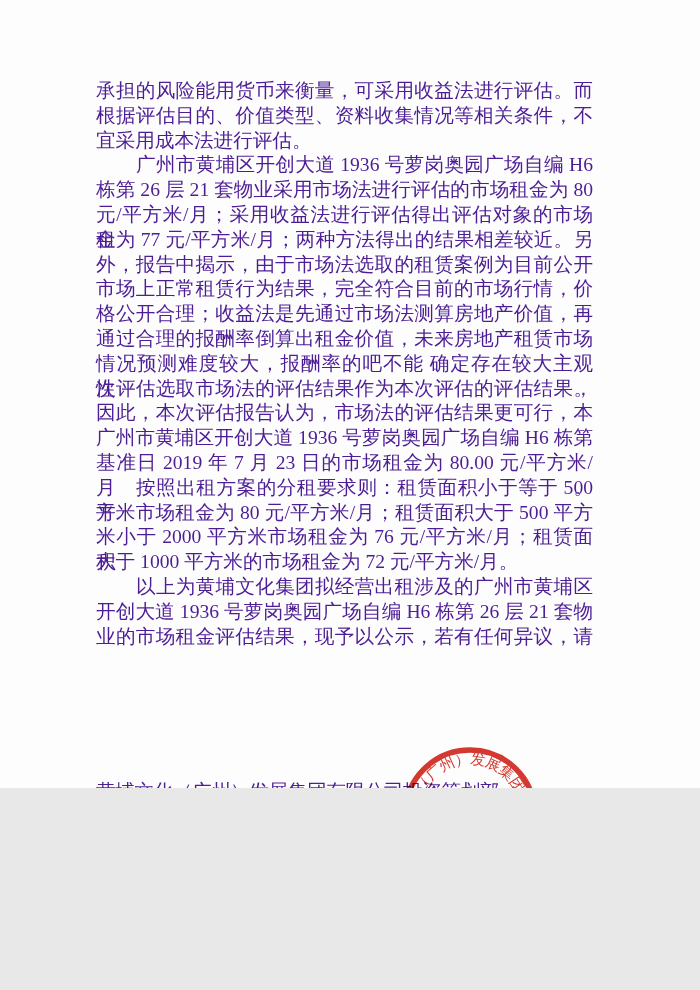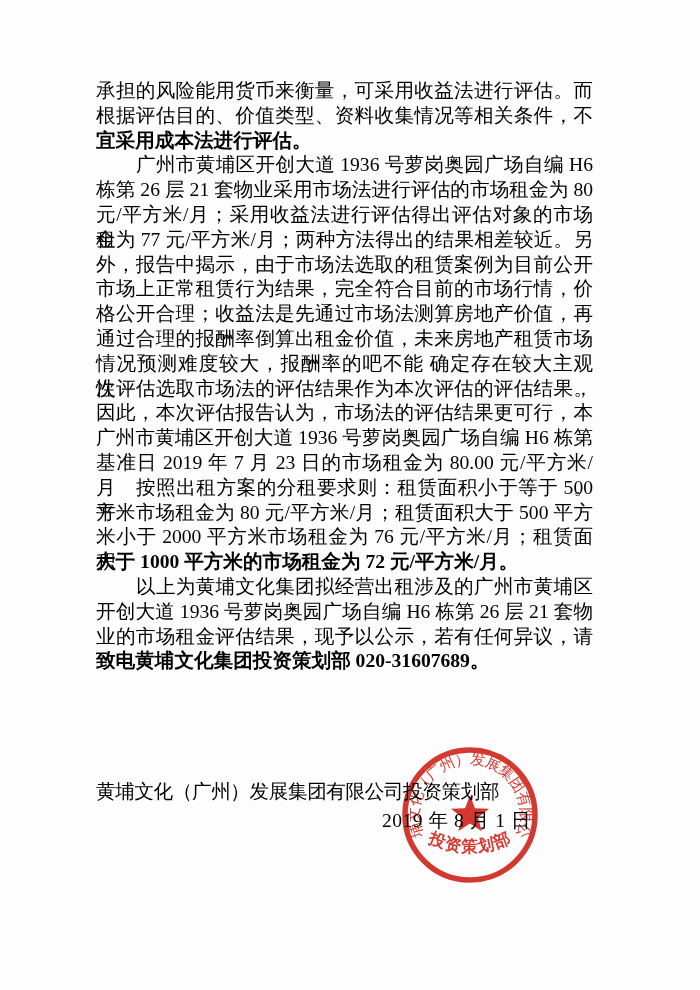--- a/index.html
+++ b/index.html
@@ -1,38 +1,38 @@
 <!DOCTYPE html>
 <html><head>
 <meta charset="utf-8">
 <style>
   html, body { margin: 0; padding: 0; background: #e8e8e8; }
   .page {
     position: relative;
     width: 700px;
-    height: 990px;
+    height: 788px;
     background: #fdfdfd;
     font-family: "Liberation Serif", "DejaVu Serif", serif;
-    color: #000000;
+    color: #4c1d95;
     overflow: hidden;
   }
   .body-text {
     position: absolute;
     left: 96px;
     top: 79px;
     width: 497px;
     font-size: 19.6px;
   }
   .line {
     line-height: 24.8px;
     height: 24.8px;
     overflow: visible;
   }
   .line.j   { text-align: justify; text-align-last: justify; }
-  .line.end { text-align: left; text-align-last: left; font-weight: bold; }
+  .line.end { text-align: left; text-align-last: left; }
   .line.indent { text-indent: 40px; }
   .sig-org {
     position: absolute;
     left: 96px;
     top: 779px;
     width: 492px;
     text-align: left;
     font-size: 19.6px;
     letter-spacing: -0.4px;
     line-height: 25px;
@@ -86,21 +86,20 @@
     <div class="line j">因此，本次评估报告认为，市场法的评估结果更可行，本</div>
     <div class="line j">广州市黄埔区开创大道 1936 号萝岗奥园广场自编 H6 栋第</div>
     <div class="line j">基准日 2019 年 7 月 23 日的市场租金为 80.00 元/平方米/月。</div>
     <div class="line j indent">按照出租方案的分租要求则：租赁面积小于等于 500 平</div>
     <div class="line j">方米市场租金为 80 元/平方米/月；租赁面积大于 500 平方</div>
     <div class="line j">米小于 2000 平方米市场租金为 76 元/平方米/月；租赁面积</div>
     <div class="line end">大于 1000 平方米的市场租金为 72 元/平方米/月。</div>
     <div class="line j indent">以上为黄埔文化集团拟经营出租涉及的广州市黄埔区</div>
     <div class="line j">开创大道 1936 号萝岗奥园广场自编 H6 栋第 26 层 21 套物</div>
     <div class="line j">业的市场租金评估结果，现予以公示，若有任何异议，请</div>
-    <div class="line end">致电黄埔文化集团投资策划部 020-31607689。</div>
   </div>
 
   <div class="sig-org">黄埔文化（广州）发展集团有限公司投资策划部</div>
 
   <div class="sig-date">2019 年 8 月 1 日</div>
 
   <div class="seal">
     <svg viewBox="0 0 136 136" xmlns="http://www.w3.org/2000/svg">
       <defs>
         <path id="ringPath" d="M 24.75 95 A 51 51 0 1 1 111.25 95" fill="none"></path>

